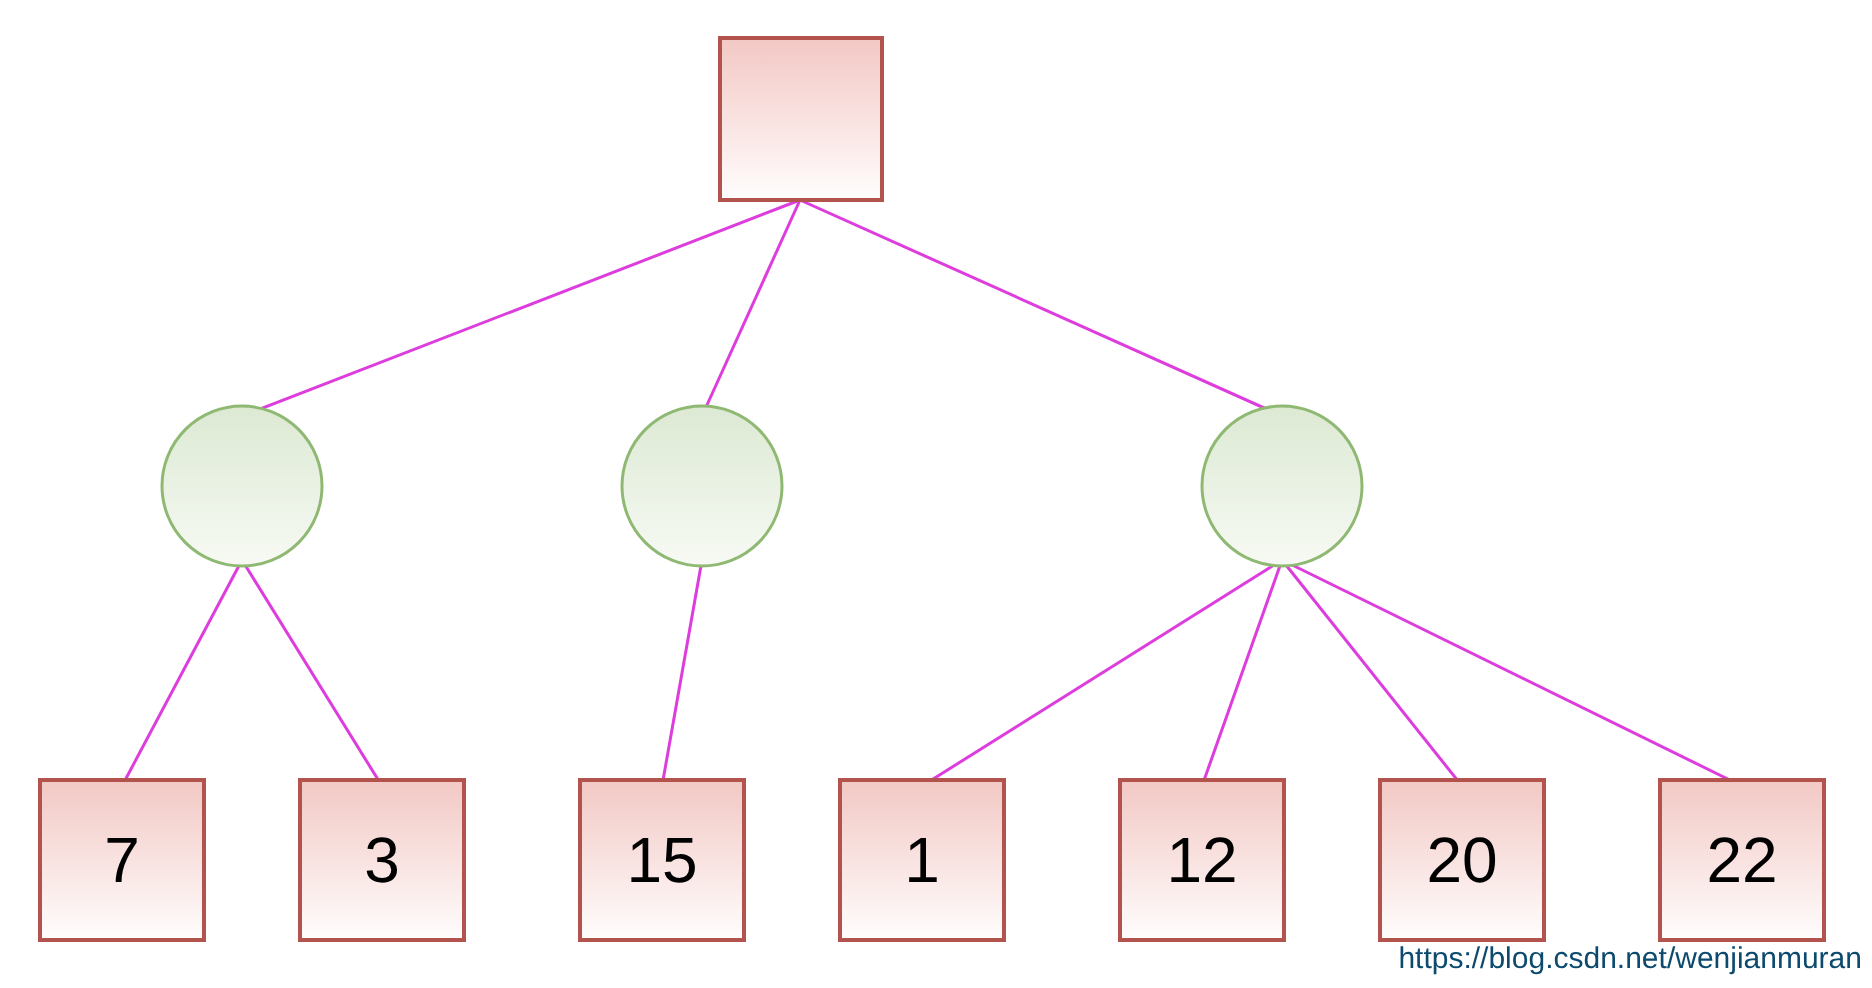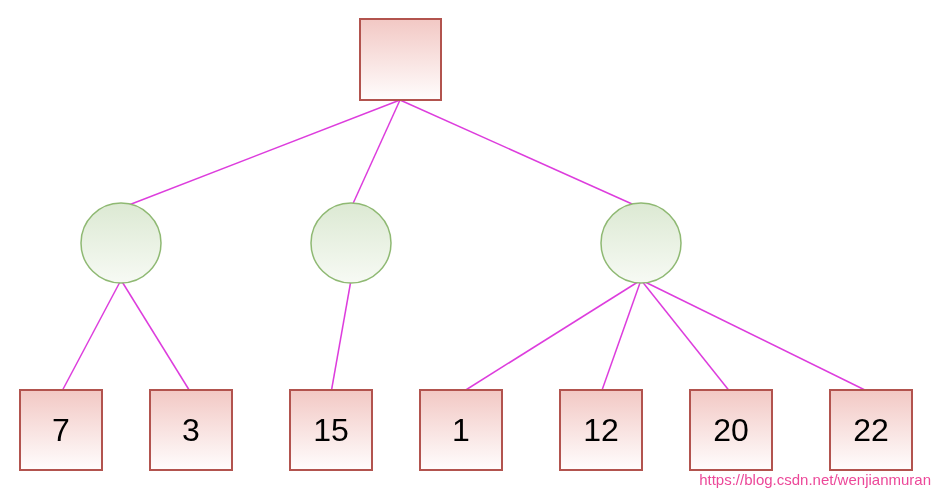--- a/index.html
+++ b/index.html
@@ -77,14 +77,14 @@
         <rect x="420" y="390" width="82" height="80" fill="url(#squareGrad)" stroke="#b2534e" stroke-width="2"></rect>
         <text x="461" y="441" text-anchor="middle" class="node-label" fill="#000000">1</text>
         <rect x="560" y="390" width="82" height="80" fill="url(#squareGrad)" stroke="#b2534e" stroke-width="2"></rect>
         <text x="601" y="441" text-anchor="middle" class="node-label" fill="#000000">12</text>
         <rect x="690" y="390" width="82" height="80" fill="url(#squareGrad)" stroke="#b2534e" stroke-width="2"></rect>
         <text x="731" y="441" text-anchor="middle" class="node-label" fill="#000000">20</text>
         <rect x="830" y="390" width="82" height="80" fill="url(#squareGrad)" stroke="#b2534e" stroke-width="2"></rect>
         <text x="871" y="441" text-anchor="middle" class="node-label" fill="#000000">22</text>
       </g>
   </svg>
-  <div class="watermark" style="color: #ec4899;">https://blog.csdn.net/wenjianmuran</div>
+  <div class="watermark" style="color: #0c4a6e;">https://blog.csdn.net/wenjianmuran</div>
 </div>
 
 </body></html>

